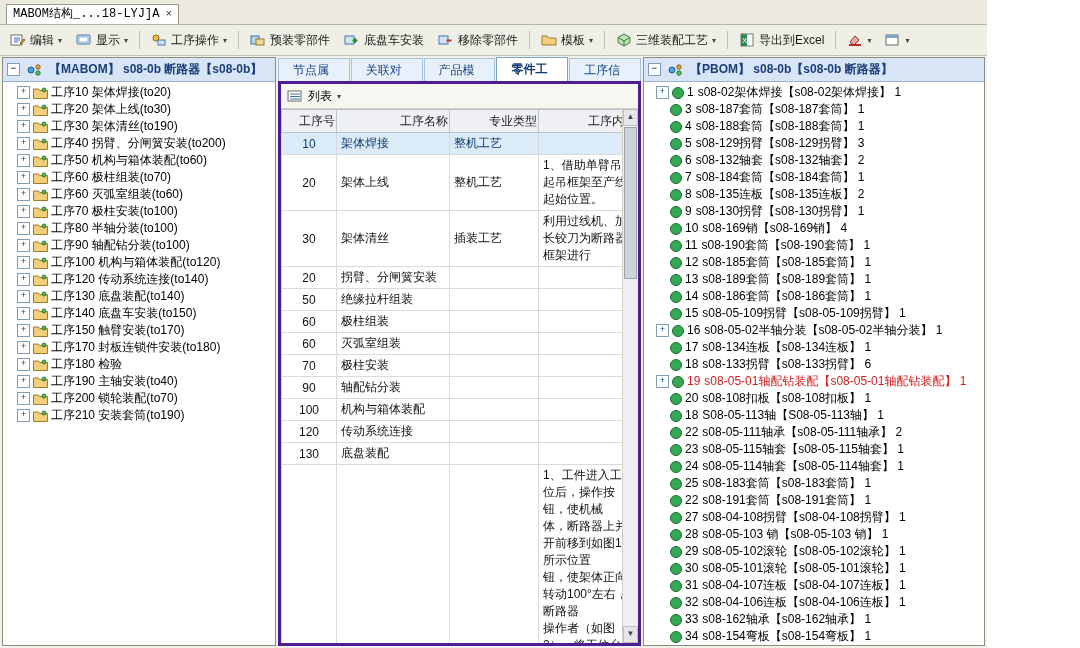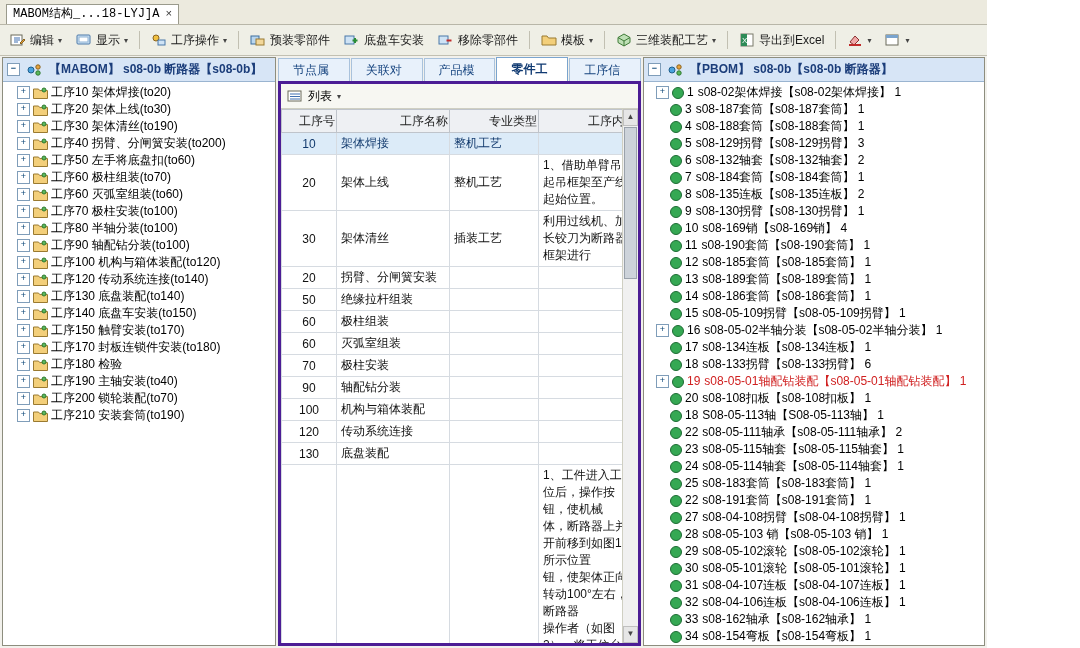--- a/index.html
+++ b/index.html
@@ -285,21 +285,21 @@
               </svg></span>
             <span>工序40 拐臂、分闸簧安装(to200)</span>
           </div>
           <div class="trow">
             <span class="indent" style="width:12px"></span>
             <span class="exp">+</span>
             <span class="folder"><svg width="15" height="12" viewBox="0 0 15 12">
                 <path d="M0.5 2h5l1.3 1.6H14.5v7.9H0.5z" fill="#f3cf7a" stroke="#9a7a30"></path>
                 <circle cx="11" cy="3" r="2" fill="#5cb85c" stroke="#2f7a2f"></circle>
               </svg></span>
-            <span>工序50 左手将底盘扣(to60)</span>
+            <span>工序50 机构与箱体装配(to60)</span>
           </div>
           <div class="trow">
             <span class="indent" style="width:12px"></span>
             <span class="exp">+</span>
             <span class="folder"><svg width="15" height="12" viewBox="0 0 15 12">
                 <path d="M0.5 2h5l1.3 1.6H14.5v7.9H0.5z" fill="#f3cf7a" stroke="#9a7a30"></path>
                 <circle cx="11" cy="3" r="2" fill="#5cb85c" stroke="#2f7a2f"></circle>
               </svg></span>
             <span>工序60 极柱组装(to70)</span>
           </div>

